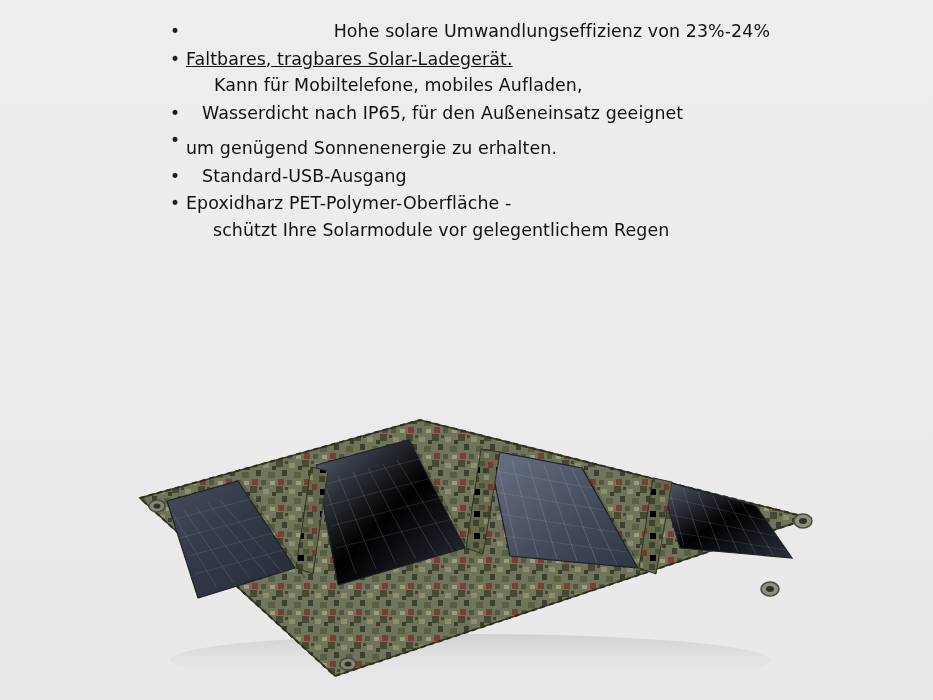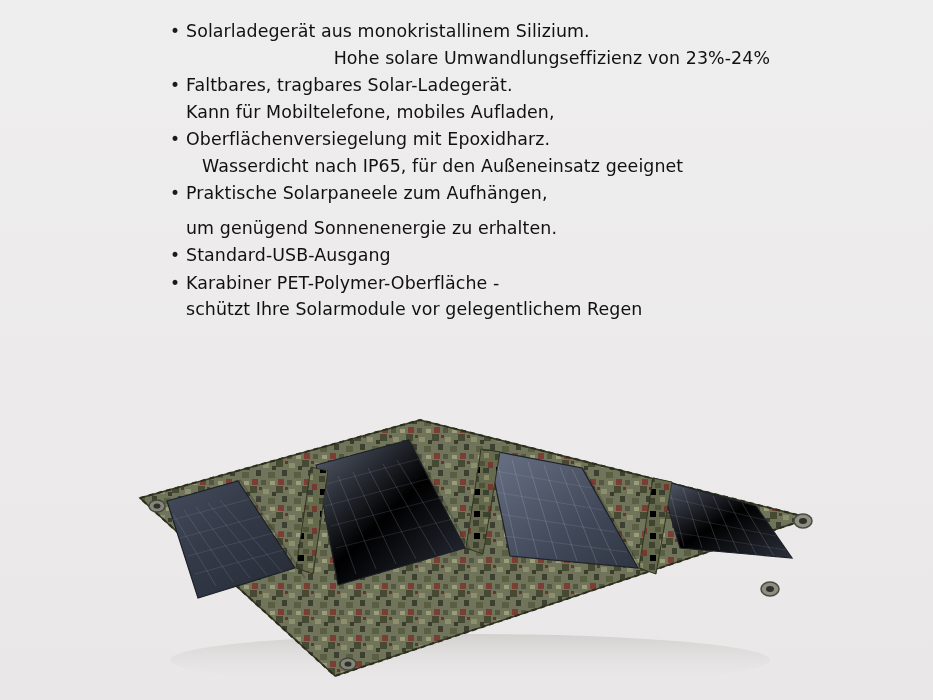--- a/index.html
+++ b/index.html
@@ -73,61 +73,58 @@
 </head>
 <body>
 
 <div id="product-sheet">
 
   <div class="features">
 
     <div class="feature">
       <span class="bullet">•</span>
       <span class="lines">
-        <span class="ln" style="display: block;">Solarladegerät aus monokristallinem Silizium.</span>
         <span class="ln" style="display: block; text-align: right;">Hohe solare Umwandlungseffizienz von 23%-24%</span>
       </span>
     </div>
 
     <div class="feature">
       <span class="bullet">•</span>
       <span class="lines">
-        <span class="ln" style="display: block;">Faltbares, tragbares Solar-Ladegerät.</span>
-        <span class="ln" style="display: block;">Kann für Mobiltelefone, mobiles Aufladen,</span>
-      </span>
-    </div>
-
-    <div class="feature">
-      <span class="bullet">•</span>
-      <span class="lines">
-        <span class="ln" style="display: block;">Oberflächenversiegelung mit Epoxidharz.</span>
+        <span class="ln" style="display: block; text-decoration: underline;">Faltbares, tragbares Solar-Ladegerät.</span>
+        <span class="ln" style="display: block; margin-left: 28px;">Kann für Mobiltelefone, mobiles Aufladen,</span>
+      </span>
+    </div>
+
+    <div class="feature">
+      <span class="bullet">•</span>
+      <span class="lines">
         <span class="ln" style="display: block; margin-left: 16px;">Wasserdicht nach IP65, für den Außeneinsatz geeignet</span>
       </span>
     </div>
 
     <div class="feature">
       <span class="bullet">•</span>
       <span class="lines">
-        <span class="ln" style="display: block;">Praktische Solarpaneele zum Aufhängen,</span>
         <span class="ln" style="display: block; margin-top: 8px;">um genügend Sonnenenergie zu erhalten.</span>
       </span>
     </div>
 
     <div class="feature">
       <span class="bullet">•</span>
       <span class="lines">
-        <span class="ln" style="display: block;">Standard-USB-Ausgang</span>
-      </span>
-    </div>
-
-    <div class="feature">
-      <span class="bullet">•</span>
-      <span class="lines">
-        <span class="ln" style="display: block;">Karabiner PET-Polymer-Oberfläche -</span>
-        <span class="ln" style="display: block;">schützt Ihre Solarmodule vor gelegentlichem Regen</span>
+        <span class="ln" style="display: block; margin-left: 16px;">Standard-USB-Ausgang</span>
+      </span>
+    </div>
+
+    <div class="feature">
+      <span class="bullet">•</span>
+      <span class="lines">
+        <span class="ln" style="display: block;">Epoxidharz PET-Polymer-Oberfläche -</span>
+        <span class="ln" style="display: block; margin-left: 27px;">schützt Ihre Solarmodule vor gelegentlichem Regen</span>
       </span>
     </div>
 
   </div>
 
   <div id="panel-figure">
     <div class="panel-wrap">
       <svg class="panel-svg" width="700" height="285" viewBox="0 0 700 285" aria-hidden="true">
         <defs>
 

